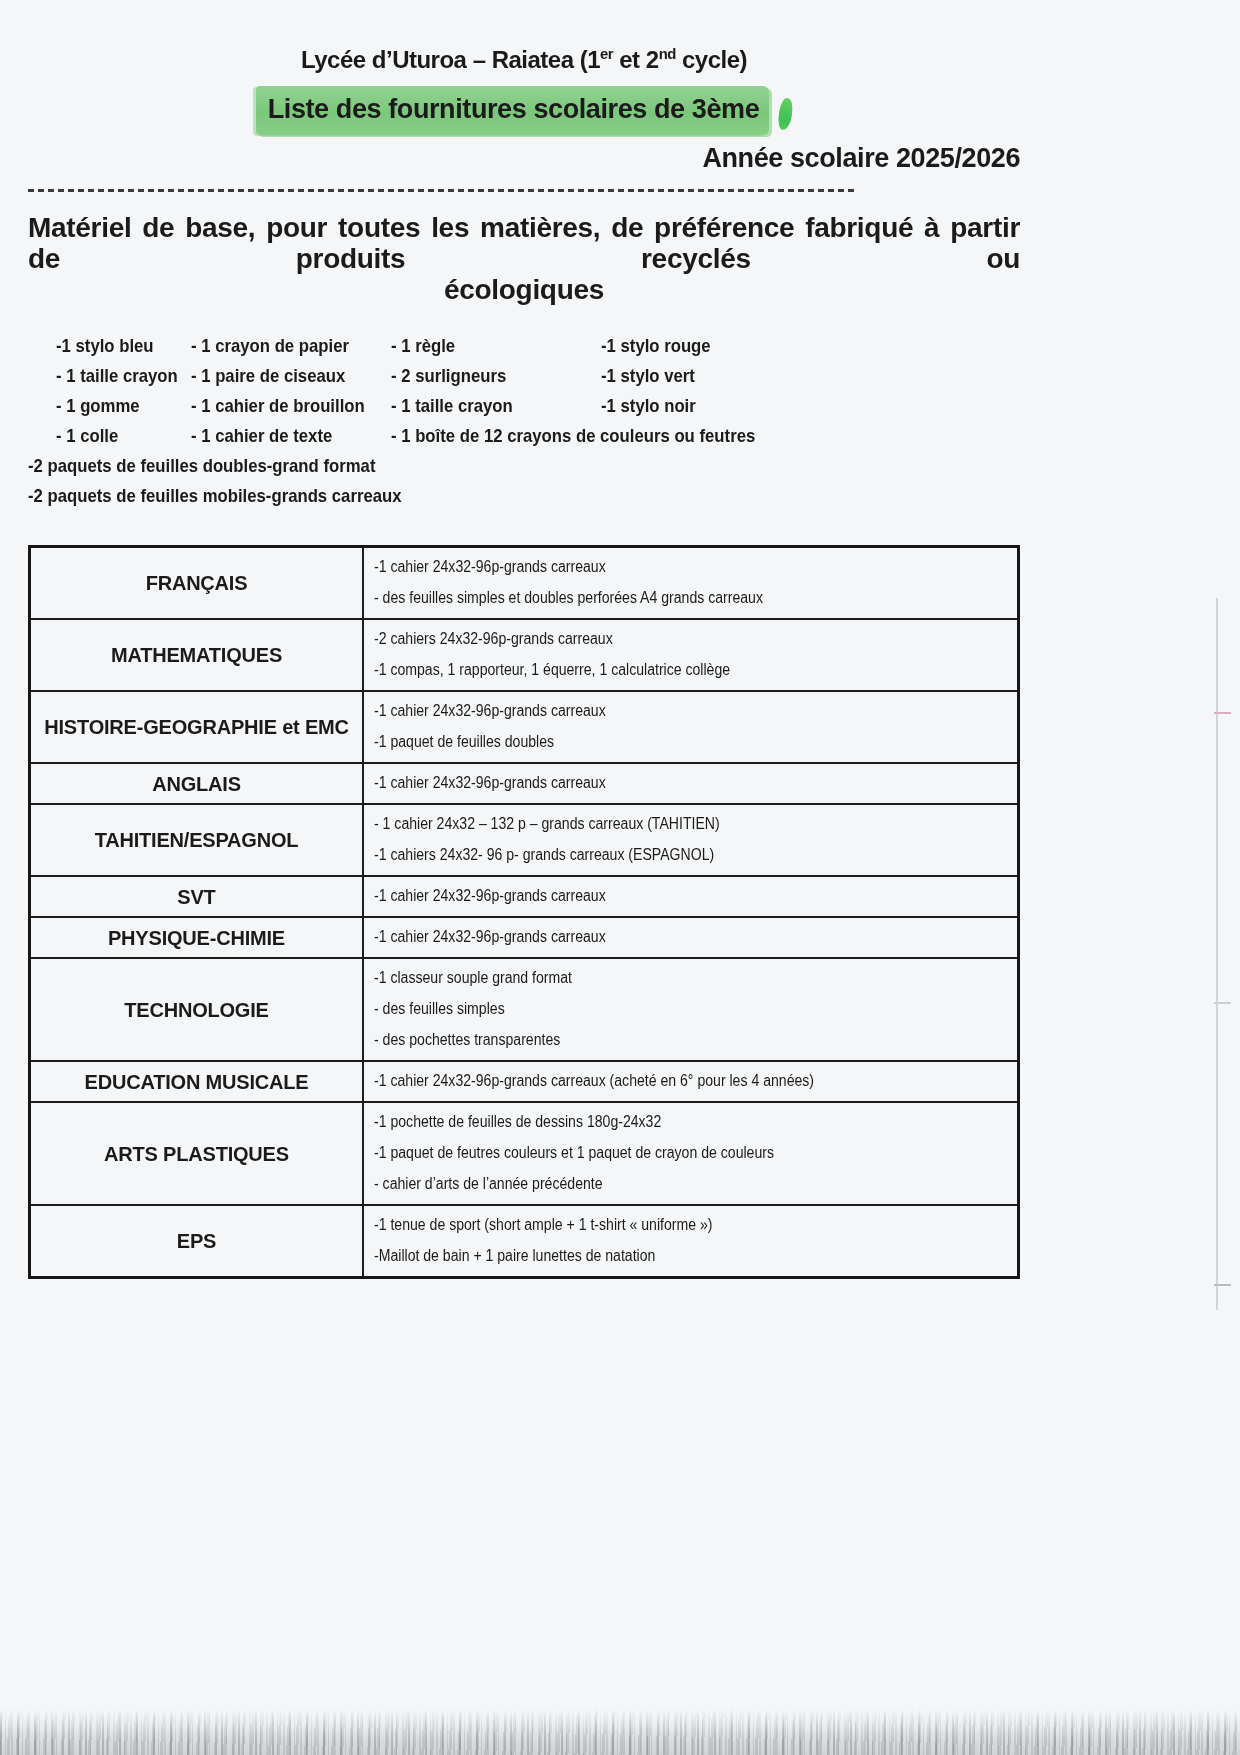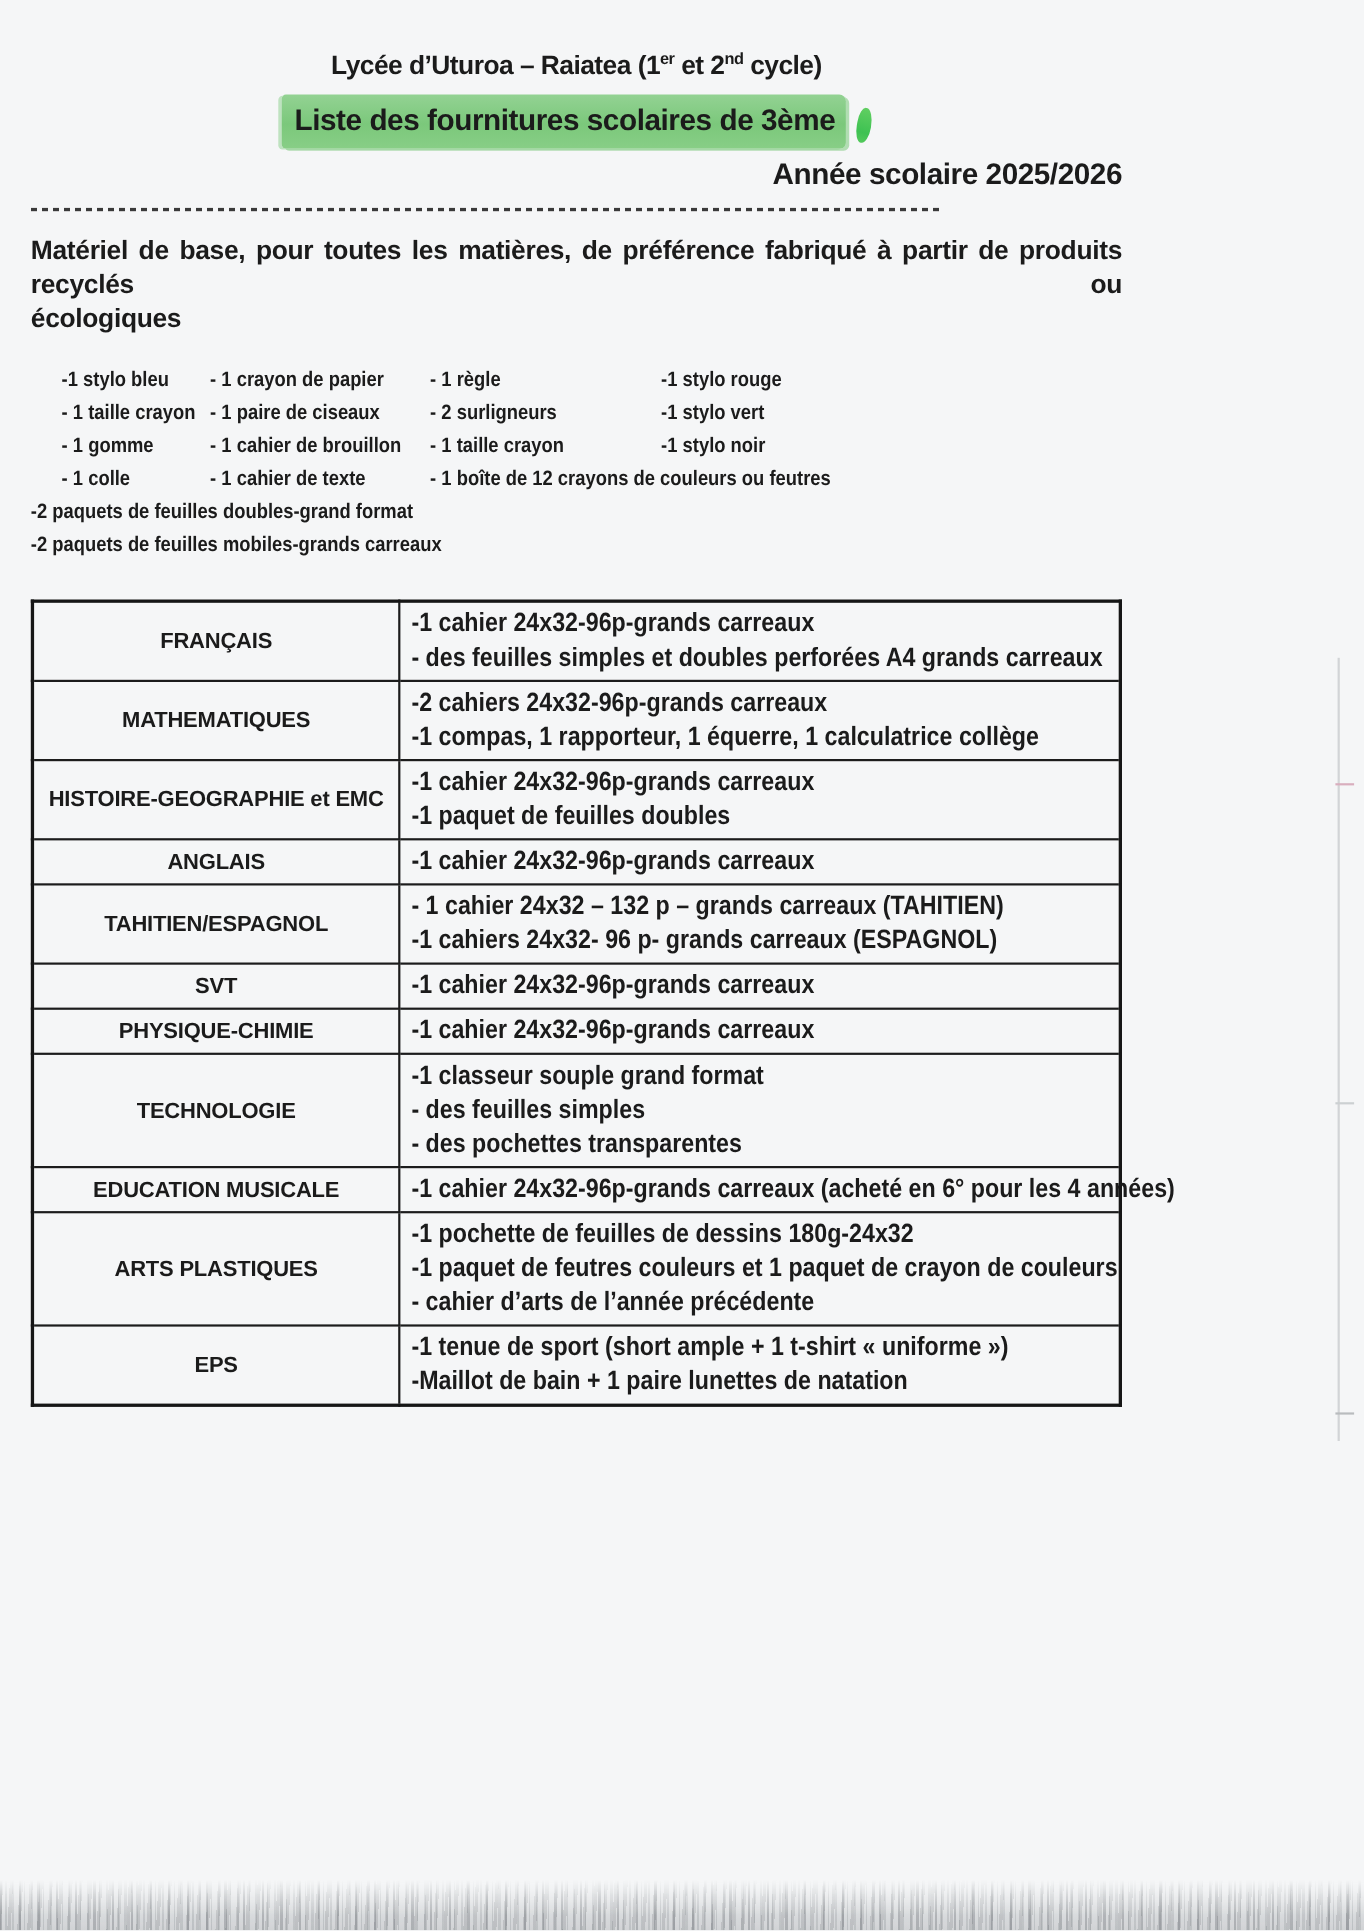--- a/index.html
+++ b/index.html
@@ -28,38 +28,38 @@
     border-radius:45% 55% 50% 50%;transform:rotate(10deg);opacity:.92;
   }
   .h3{font-size:27px;font-weight:700;text-align:right;letter-spacing:-.4px;margin-top:4px;line-height:38px;}
 
   .dash-rule{
     width:830px;height:3px;margin-top:12px;
     background:repeating-linear-gradient(90deg,#3a3a3a 0 6px,transparent 6px 10px);
   }
 
   
-  .para{margin-top:20px;font-size:24px;font-weight:700;letter-spacing:-.3px;line-height:31px;}
+  .para{margin-top:20px;font-size:28px;font-weight:700;letter-spacing:-.3px;line-height:31px;}
   .para .just{text-align:justify;text-align-last:justify;}
-  .para .rest{text-align:left;}
+  .para .rest{text-align:center;}
 
   
   .basics{margin-top:26px;display:grid;grid-template-columns:135px 200px 210px 1fr;
           font-size:19px;font-weight:700;line-height:30px;margin-left:28px;}
   .extras{font-size:19px;font-weight:700;line-height:30px;}
   .cond{display:inline-block;transform:scaleX(.88);transform-origin:0 50%;white-space:nowrap;}
 
   
   table.supplies{margin-top:34px;border-collapse:collapse;width:992px;
                  border:3px solid #161616;table-layout:fixed;}
   table.supplies td{border:2px solid #1c1c1c;}
   td.subj{width:315px;text-align:center;vertical-align:middle;
           font-size:20px;font-weight:700;letter-spacing:-.2px;line-height:30px;padding:3px 8px;}
   td.items{vertical-align:middle;padding:3px 8px 5px 10px;}
-  .item-line{font-size:24px;font-weight:700;line-height:31px;white-space:nowrap;}
+  .item-line{font-size:16px;font-weight:400;line-height:31px;white-space:nowrap;}
 
   
   .edge-line{position:absolute;left:1216px;top:598px;width:2px;height:712px;background:#c9ccce;opacity:.8;}
   .tick{position:absolute;height:2px;width:17px;left:1214px;}
   .tick.t1{top:712px;background:#d9aebe;}
   .tick.t2{top:1002px;background:#ccd0d2;}
   .tick.t3{top:1284px;background:#b9bcbe;}
   .bottom-noise{
     position:absolute;left:0;bottom:0;width:1240px;height:46px;
     background:

